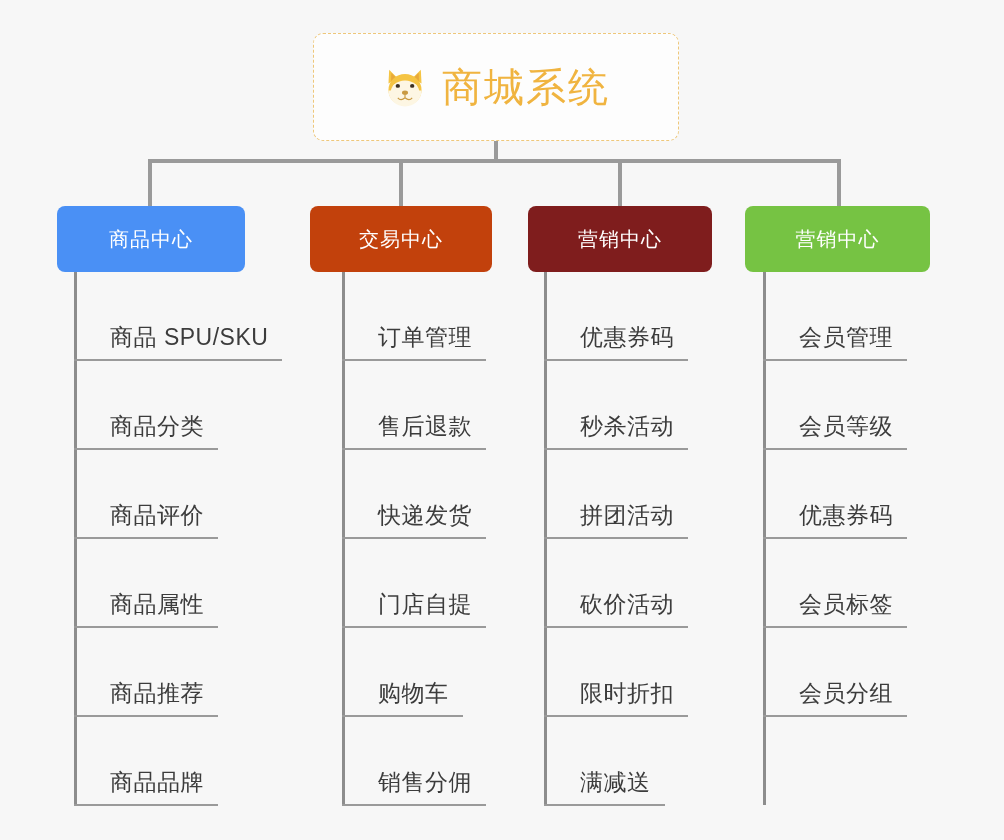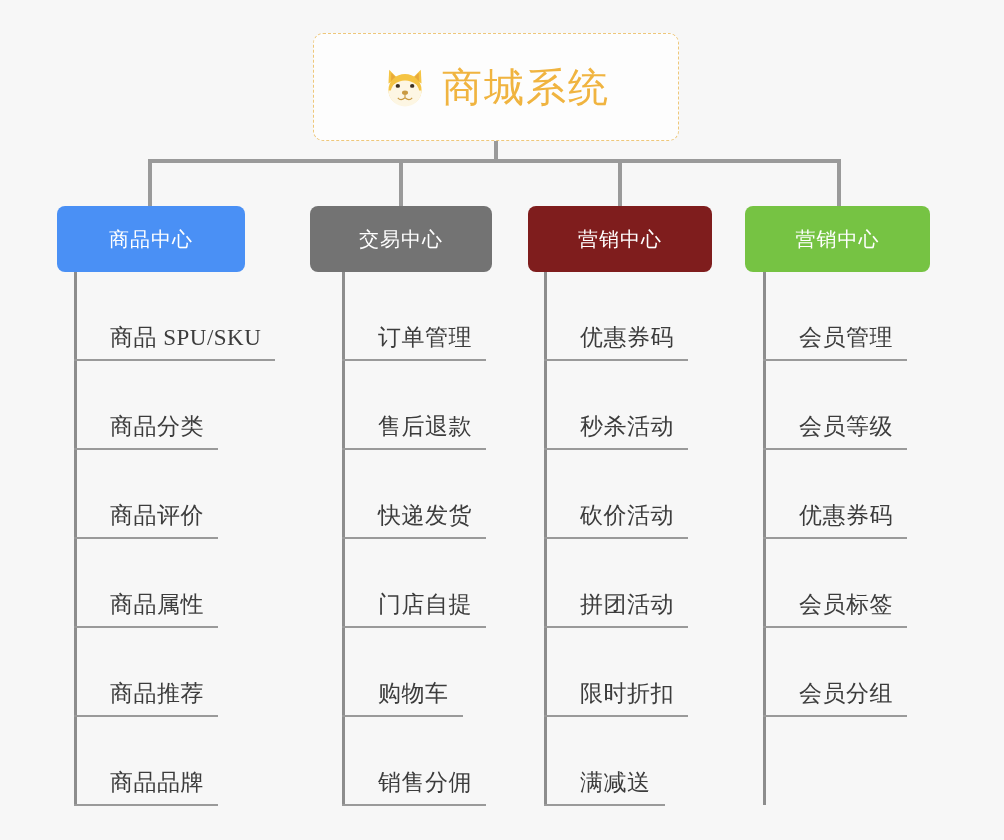--- a/index.html
+++ b/index.html
@@ -118,21 +118,20 @@
     padding: 0 14px 6px 6px;
     border-bottom: 2px solid #9a9a9a;
     margin-left: -30px;
     padding-left: 36px;
   }
   .leaf-label {
     font-size: 23px;
     color: #3c3c3c;
     white-space: nowrap;
     letter-spacing: 0.5px;
-    font-family: Liberation Serif, serif;
   }
 </style>
 </head>
 <body style="background: rgb(247, 247, 247);">
 
 <div id="mindmap">
 
   <div class="root-node">
     <span class="root-emoji">
       <svg viewBox="0 0 64 64" width="46" height="46" aria-hidden="true">
@@ -159,21 +158,21 @@
   <div class="conn conn-stem"></div>
   <div class="conn conn-bus"></div>
   <div class="conn conn-drop" style="left:148px"></div>
   <div class="conn conn-drop" style="left:399px"></div>
   <div class="conn conn-drop" style="left:618px"></div>
   <div class="conn conn-drop" style="left:837px"></div>
 
   <div class="category" style="left: 57px; width: 188px; background: rgb(74, 144, 245);">
     <span class="category-label">商品中心</span>
   </div>
-  <div class="category" style="left: 310px; width: 182px; background: #737373;">
+  <div class="category" style="left: 310px; width: 182px; background: #c2410c;">
     <span class="category-label">交易中心</span>
   </div>
   <div class="category" style="left: 528px; width: 184px; background: #7f1d1d; font-family: Liberation Serif, serif;">
     <span class="category-label">营销中心</span>
   </div>
   <div class="category" style="left: 745px; width: 185px; background: rgb(118, 195, 67);">
     <span class="category-label">营销中心</span>
   </div>
 
   <div class="branch" style="left:74px">
@@ -222,26 +221,26 @@
 
   <div class="branch" style="left:544px">
     <div class="branch-spine" style="height: 533px;"></div>
     <div class="leaf">
         <span class="leaf-inner"><span class="leaf-label">优惠券码</span></span>
       </div>
     <div class="leaf">
         <span class="leaf-inner"><span class="leaf-label">秒杀活动</span></span>
       </div>
     <div class="leaf">
+        <span class="leaf-inner"><span class="leaf-label">拼团活动</span></span>
+      </div>
+    <div class="leaf">
         <span class="leaf-inner"><span class="leaf-label">砍价活动</span></span>
       </div>
     <div class="leaf">
-        <span class="leaf-inner"><span class="leaf-label">拼团活动</span></span>
-      </div>
-    <div class="leaf">
         <span class="leaf-inner"><span class="leaf-label">限时折扣</span></span>
       </div>
     <div class="leaf">
         <span class="leaf-inner"><span class="leaf-label">满减送</span></span>
       </div>
   </div>
 
   <div class="branch" style="left:763px">
     <div class="branch-spine" style="height: 533px;"></div>
     <div class="leaf">

